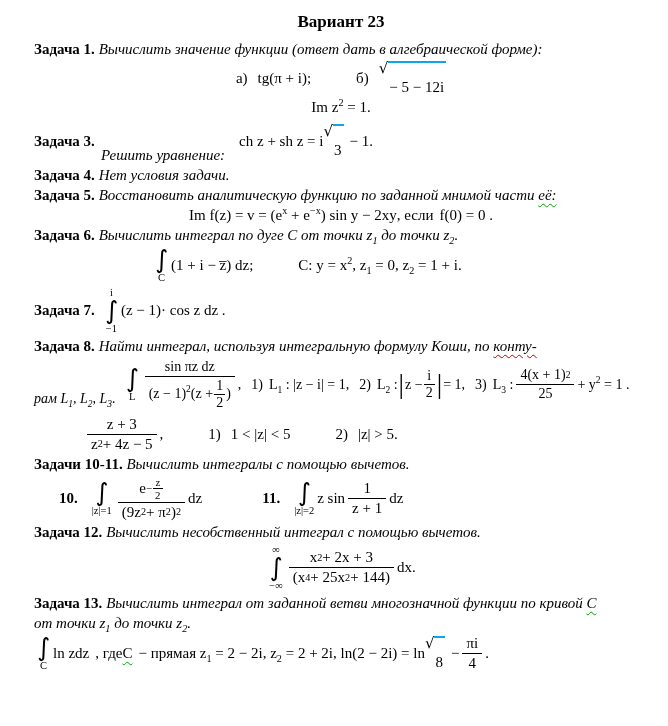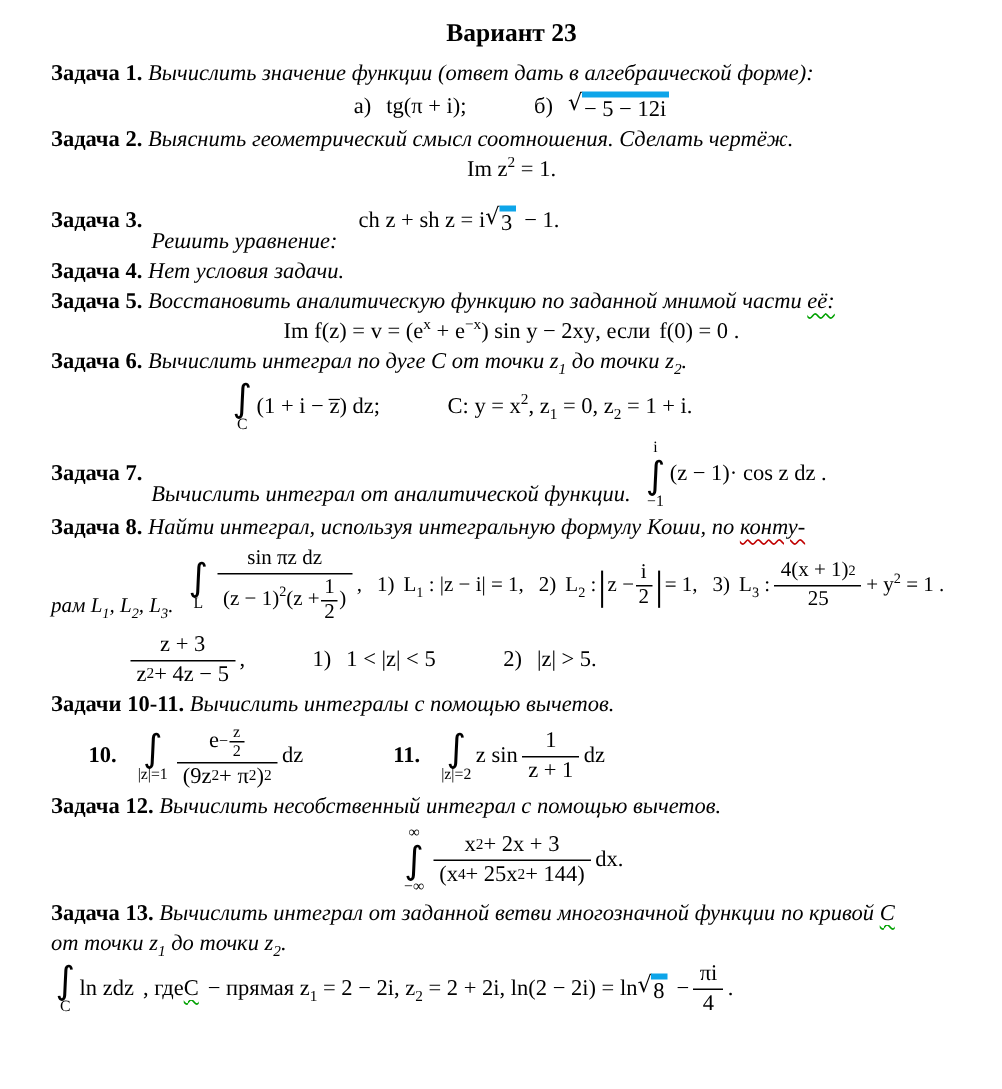--- a/index.html
+++ b/index.html
@@ -21,21 +21,21 @@
   .frac.tiny{font-size:100%;margin:0 1px;}
   .frac.tiny>.fnum{padding:0 2px;}
   .frac.tiny>.fden{padding:0 2px;}
   
   .intgrp{display:inline-flex;flex-direction:column;align-items:center;vertical-align:middle;line-height:1;margin:0 3px;}
   .isign{font-family:"DejaVu Sans",sans-serif;font-size:25px;line-height:1;}
   .ilim{font-size:10.5px;line-height:1.1;}
   
   .sqrt{white-space:nowrap;display:inline-flex;align-items:flex-start;vertical-align:middle;}
   .rsign{font-family:"DejaVu Sans",sans-serif;line-height:1;}
-  .rbar{border-top:4px solid #0ea5e9;padding:0 2px 0 1px;}
+  .rbar{border-top:2px solid #0ea5e9;padding:16px 2px 0 1px;}
   
   .supgrp{display:inline-flex;align-items:center;vertical-align:9px;font-size:72%;}
   
   .bigbar{font-size:195%;font-weight:200;vertical-align:middle;line-height:0.6;margin:0 1px;}
   
   .wavy-red{text-decoration:underline;text-decoration-style:wavy;text-decoration-color:#c00000;text-decoration-thickness:1px;text-underline-offset:3px;}
   .wavy-green{text-decoration:underline;text-decoration-style:wavy;text-decoration-color:#00a000;text-decoration-thickness:1px;text-underline-offset:3px;}
   
   .ml6{margin-left:6px;} .ml10{margin-left:10px;} .ml14{margin-left:14px;} .ml45{margin-left:45px;} .ml60{margin-left:60px;}
   .t8line{font-size:14px;margin:4px 0 5px 0;}
@@ -54,21 +54,20 @@
   <div class="fline center">
     <span>а)</span>
     <span class="ml10">tg(π + i);</span>
     <span class="ml45">б)</span>
     <span class="sqrt ml10">
         <span class="rsign">√</span>
         <span class="rbar">− 5 − 12i</span>
       </span>
   </div>
 
-  <p class="thead"><span class="tlabel">Задача 2.</span> <span class="ttext">Выяснить геометрический смысл соотношения. Сделать чертёж.</span></p>
   <div class="fline center">
     <span>Im z<sup>2</sup> = 1.</span>
   </div>
 
   <div class="fline">
     <span class="tlabel">Задача 3.</span>
     <span class="ttext ml6">Решить уравнение:</span>
     <span class="ml14">ch z + sh z = i</span>
     <span class="sqrt">
         <span class="rsign">√</span>
@@ -91,21 +90,20 @@
     <span class="intgrp">
         <span class="isign">∫</span>
         <span class="ilim">C</span>
       </span>
     <span>(1 + i − z̅) dz;</span>
     <span class="ml45">C: y = x<sup>2</sup>,   z<sub>1</sub> = 0,  z<sub>2</sub> = 1 + i.</span>
   </div>
 
   <div class="fline">
     <span class="tlabel">Задача 7.</span>
-    <span class="ttext ml6">Вычислить интеграл  от аналитической функции.</span>
     <span class="intgrp ml10">
         <span class="ilim">i</span>
         <span class="isign">∫</span>
         <span class="ilim">−1</span>
       </span>
     <span>(z − 1)· cos z dz .</span>
   </div>
 
   <p class="thead"><span class="tlabel">Задача 8.</span> <span class="ttext">Найти  интеграл, используя интегральную формулу Коши, по </span><span class="ttext wavy-red">конту-</span></p>
   <div class="fline t8line">

